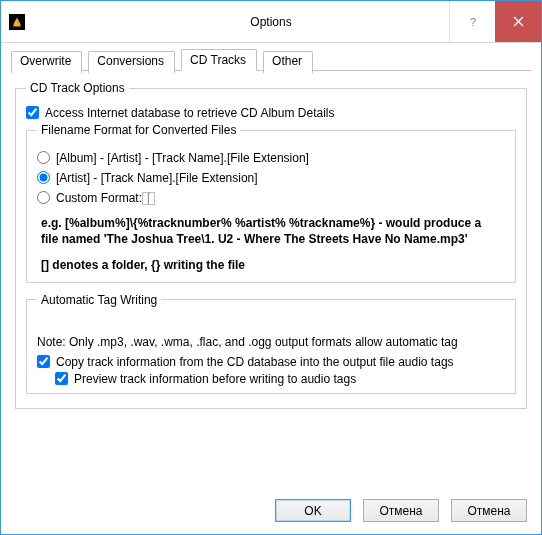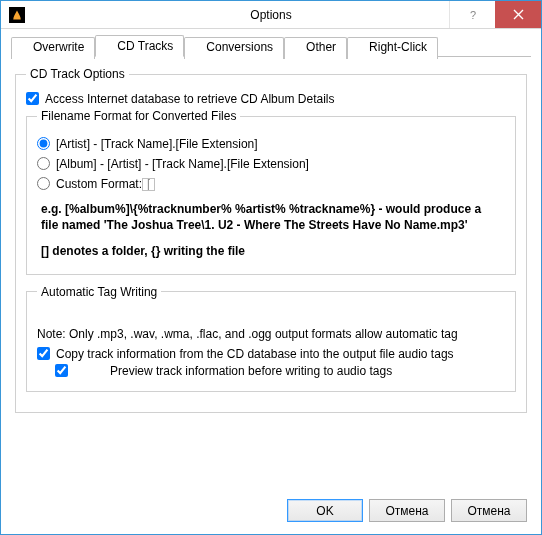--- a/index.html
+++ b/index.html
@@ -12,21 +12,21 @@
   }
   .window {
     width: 542px;
     height: 535px;
     border: 1px solid #3a97d8;
     background: #fff;
     display: flex;
     flex-direction: column;
   }
   .titlebar {
-    height: 28px;
+    height: 42px;
     background: #fff;
     border-bottom: 1px solid #d8d8d8;
     display: flex;
     align-items: center;
     position: relative;
   }
   .titlebar .app-icon {
     width: 16px;
     height: 16px;
     margin-left: 8px;
@@ -62,25 +62,25 @@
     background: #c75050;
     color: #fff;
     font-size: 14px;
   }
   .tab-row {
     display: flex;
     margin: 6px 10px 0 10px;
     border-bottom: 1px solid #c0c0c0;
   }
   .tab {
-    padding: 3px 10px 3px 21px;
+    padding: 3px 10px 3px 8px;
     border: 1px solid #c0c0c0;
     border-bottom: none;
     background: #fff;
-    margin-right: 0px;
+    margin-right: 6px;
     margin-bottom: -1px;
     border-radius: 2px 2px 0 0;
     position: relative;
   }
   .tab.active {
     background: #fff;
     border-bottom: 1px solid #fff;
     z-index: 2;
   }
   .tab:not(.active) {
@@ -89,36 +89,36 @@
     padding-bottom: 2px;
   }
   .content {
     flex: 1;
     padding: 10px 14px;
     overflow: hidden;
   }
   fieldset {
     border: 1px solid #d0d0d0;
     margin: 0 0 10px 0;
-    padding: 8px 10px 10px 10px;
+    padding: 8px 10px 4px 10px;
   }
   legend {
     font-size: 12px;
     padding: 0 4px;
   }
   .chk-row, .radio-row {
     display: flex;
     align-items: flex-start;
     margin: 3px 0;
   }
   .chk-row input, .radio-row input {
     margin: 0 6px 0 0;
     width: 13px; height: 13px;
   }
-  .indent { margin-left: 18px; gap: 36px; }
+  .indent { margin-left: 18px; }
   .radio-group .radio-row { margin: 6px 0; }
   .custom-input {
     width: 208px;
     height: 22px;
     border: 1px solid #c0c0c0;
     padding: 0 4px;
     font-size: 12px;
     color: #888;
     background: #fff;
     font-family: inherit;
@@ -129,21 +129,21 @@
     align-items: center;
   }
   .example {
     margin: 10px 4px 4px 4px;
     line-height: 1.35;
     font-weight: bold;
   }
   .buttons {
     display: flex;
     justify-content: flex-end;
-    gap: 6px;
+    gap: 12px;
     padding: 10px 14px 12px 14px;
   }
   .btn {
     min-width: 76px;
     height: 23px;
     border: 1px solid #adadad;
     background: linear-gradient(#f5f5f5,#e8e8e8);
     font-size: 12px;
     font-family: inherit;
     padding: 0 10px;
@@ -176,47 +176,46 @@
       <div class="win-btn close">
         <svg width="11" height="11" viewBox="0 0 11 11">
             <path d="M1 1 L10 10 M10 1 L1 10" stroke="#fff" stroke-width="1.4"></path>
           </svg>
       </div>
     </div>
   </div>
 
   <div class="tab-row">
     <div class="tab">Overwrite</div>
+    <div class="tab">Conversions</div>
     <div class="tab active">CD Tracks</div>
-    <div class="tab">Conversions</div>
     <div class="tab">Other</div>
-    <div class="tab">Right-Click</div>
   </div>
 
   <div class="content">
 
     <fieldset>
       <legend>CD Track Options</legend>
 
       <label class="chk-row">
         <input type="checkbox" checked="" style="">
         <span>Access Internet database to retrieve CD Album Details</span>
       </label>
 
       <fieldset>
         <legend>Filename Format for Converted Files</legend>
 
         <div class="radio-group">
           <label class="radio-row">
+            <input type="radio" name="ff" style="">
+            <span>[Album] - [Artist] - [Track Name].[File Extension]</span>
+          </label>
+          <label class="radio-row">
             <input type="radio" name="ff" checked="" style="">
             <span>[Artist] - [Track Name].[File Extension]</span>
-          </label>
-          <label class="radio-row">
-            <input type="radio" name="ff" style="">
-            <span>[Album] - [Artist] - [Track Name].[File Extension]</span>
           </label>
           <div class="radio-row custom-row">
             <label class="radio-row" style="margin:0">
               <input type="radio" name="ff" style="">
               <span>Custom Format:</span>
             </label>
             <input type="text" class="custom-input" readonly="" value="[%album%]\{%tracknumber% %artist%" style="">
           </div>
         </div>
 

